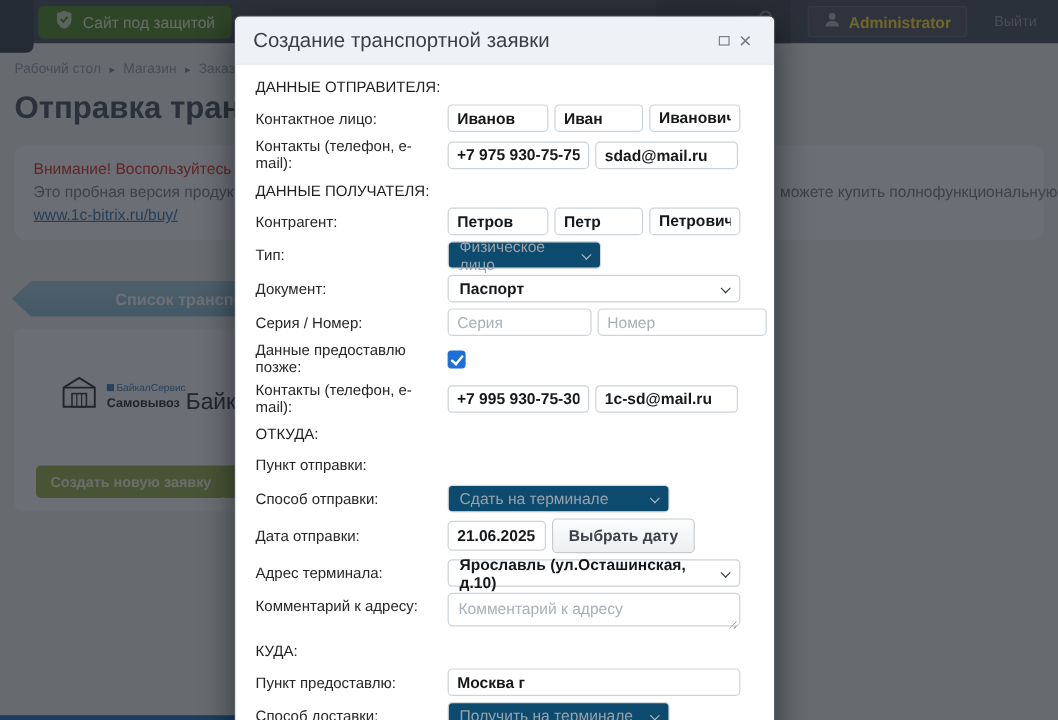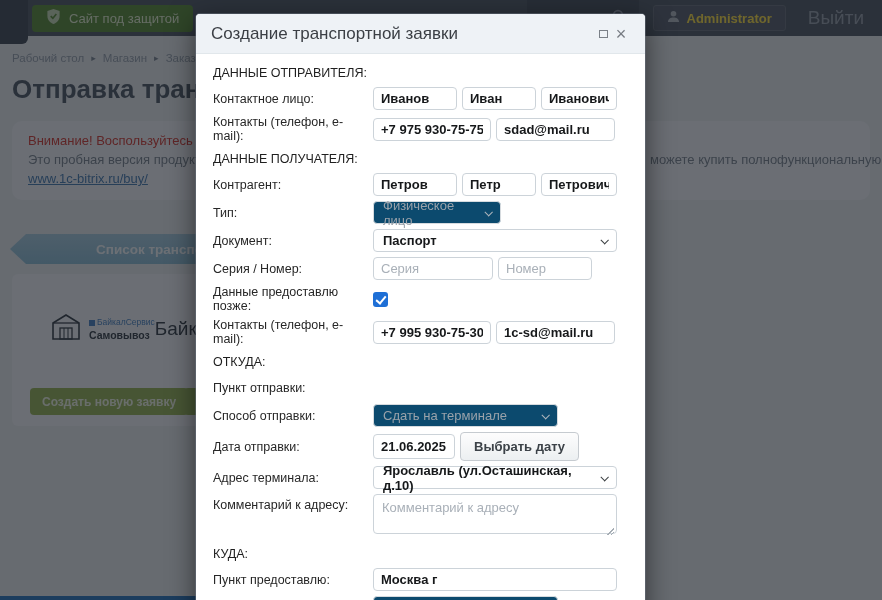--- a/index.html
+++ b/index.html
@@ -8,40 +8,40 @@
 
   
   .topbar { position:relative; height:36px; background:#535c69; display:flex; align-items:center; }
   .topbar-corner { position:absolute; left:0; top:0; width:28px; height:44px; background:#454e5a; border-radius:0 0 6px 0; }
   .protect-btn { position:relative; margin-left:32px; height:27px; display:flex; align-items:center; gap:8px;
     background:#5e8f3e; border-radius:4px; padding:0 14px; color:#e4f0d2; font-size:13px; }
   .topbar-right { position:absolute; right:0; top:0; height:36px; display:flex; align-items:center; gap:14px; padding-right:10px; }
   .search-box { width:112px; height:36px; background:#4a5360; display:flex; align-items:center; justify-content:flex-end; padding-right:12px; }
   .admin-btn { display:flex; align-items:center; gap:7px; height:26px; padding:0 13px; background:#5a6370;
     border:1px solid #6b7480; border-radius:3px; color:#fde047; font-size:13px; font-weight:bold; }
-  .logout { color:#99a3ae; font-size:19px; padding:0 8px; }
+  .logout { color:#99a3ae; font-size:12px; padding:0 8px; }
 
   .content { padding:10px 12px 0 12px; }
   .breadcrumb { font-size:11.5px; color:#98a4b0; display:flex; gap:7px; align-items:center; margin-top:6px; }
   .breadcrumb .sep { color:#7e8a96; font-size:9px; }
   .page-title { margin-top:10px; font-size:26px; font-weight:bold; color:#525e6a; }
 
   .warn-box { position:relative; margin-top:16px; width:858px; background:#f2f6fa; border-radius:10px;
     padding:10px 16px 12px 16px; font-size:13px; line-height:19px; }
   .warn-line1 { color:#d4403a; white-space:nowrap; }
   .warn-line2 { color:#7d8894; white-space:nowrap; }
   .warn-line2-right { position:absolute; left:638px; top:29px; color:#7d8894; white-space:nowrap; }
   .warn-link { color:#4a7fb5; text-decoration:underline; }
 
   .ribbon-tab { margin-top:34px; margin-left:-2px; width:560px; height:30px; background:linear-gradient(#aacfe2,#8fc0d8);
     clip-path:polygon(16px 0, 100% 0, 100% 100%, 16px 100%, 0 50%);
     display:flex; align-items:center; color:#f4f9fc; font-weight:bold; font-size:13.5px; padding-left:86px; }
 
   .card { position:relative; margin-top:10px; width:610px; height:152px; background:#f2f6f9; border-radius:6px; }
-  .carrier-row { position:absolute; left:38px; top:38px; display:flex; align-items:center; }
+  .carrier-row { position:absolute; left:38px; top:38px; display:flex; align-items:flex-end; }
   .logo-box { display:flex; align-items:center; gap:7px; }
   .logo-texts { display:flex; flex-direction:column; line-height:11px; }
   .logo-brand { font-size:8.5px; color:#4c86c6; display:flex; align-items:center; gap:2px; }
   .logo-brand .sq { display:inline-block; width:6px; height:6px; background:#4c86c6; }
   .logo-sub { font-size:10.5px; font-weight:bold; color:#39424c; margin-top:2px; }
   .carrier-name { font-size:19px; color:#39424c; }
   .green-btn { position:absolute; bottom:11px; height:27px; border:none; border-radius:4px; background:#9ab65b;
     color:#eef4e4; font-family:"Liberation Sans",sans-serif; font-size:12px; font-weight:bold; padding:0 12px; }
   .green-btn.first { left:18px; }
   .green-btn.second { left:172px; width:120px; }
@@ -66,41 +66,41 @@
   .frow.top { align-items:flex-start; }
   .frow.top .flabel { padding-top:4px; }
   .flabel { font-size:12.5px; color:#272727; }
   .ctrls { display:flex; gap:5px; align-items:center; }
 
   .inp { height:23px; border:1px solid #ccd3d9; border-radius:4px; padding:0 7px; background:#fff;
     font-family:"Liberation Sans",sans-serif; font-size:13px; font-weight:bold; color:#16181a; }
   .inp::placeholder { color:#a9b0b8; font-weight:normal; }
   .inp:disabled { color:#a4abb3; background:#fdfdfd; border-color:#d6dbdf; font-weight:normal; }
   .w84{width:84px;} .w74{width:74px;} .w76{width:76px;} .w118{width:118px;} .w119{width:119px;}
-  .w120{width:120px;} .w117{width:94px;} .w82{width:82px;} .full{width:244px;}
+  .w120{width:120px;} .w117{width:141px;} .w82{width:82px;} .full{width:244px;}
 
   .sel { height:23px; border:1px solid #ccd3d9; border-radius:4px; background:#fff; display:flex; align-items:center;
     padding:0 9px; font-size:13px; font-weight:bold; color:#16181a; cursor:pointer; }
   .sel .chev { margin-left:auto; width:6px; height:6px; border-right:1.7px solid #3c4043; border-bottom:1.7px solid #3c4043;
     transform:rotate(45deg) translateY(-1px); }
   .sel.disabled { background:#0c4a6e; color:#9aa2aa; border-color:#d6dbdf; font-weight:normal; }
   .sel.disabled .chev { border-color:#aeb5bc; }
   .w128{width:128px;} .w185{width:185px;}
 
   .dbtn { height:29px; padding:0 13px; border:1px solid #c6cbd0; border-radius:4px;
     background:linear-gradient(#fdfdfd,#eceff1); font-family:"Liberation Sans",sans-serif;
     font-size:13px; font-weight:bold; color:#3c4248; }
   .dbtn:disabled { color:#b4bac0; background:#f4f6f7; border-color:#d8dcdf; }
 
   .cbox { position:relative; width:15px; height:15px; background:#1e6fd6; border-radius:3px; display:inline-block; cursor:pointer; }
   .cbox::after { content:""; position:absolute; left:5px; top:2px; width:4px; height:8px;
     border-right:2px solid #fff; border-bottom:2px solid #fff; transform:rotate(40deg); }
 
   .ta-wrap { position:relative; width:244px; }
-  .txta { width:244px; height:40px; resize:none; border:1px solid #ccd3d9; border-radius:4px; padding:5px 8px;
+  .txta { width:244px; height:28px; resize:none; border:1px solid #ccd3d9; border-radius:4px; padding:5px 8px;
     font-family:"Liberation Sans",sans-serif; font-size:13px; color:#16181a; background:#fff; }
   .txta::placeholder { color:#a9b0b8; }
   .grip { position:absolute; right:3px; bottom:3px; width:9px; height:9px;
     background:repeating-linear-gradient(-45deg, transparent 0 1.5px, #a6adb4 1.5px 2.5px);
     clip-path:polygon(100% 0, 100% 100%, 0 100%); cursor:nwse-resize; }
 </style>
 </head>
 <body>
 
 <div class="stage">

